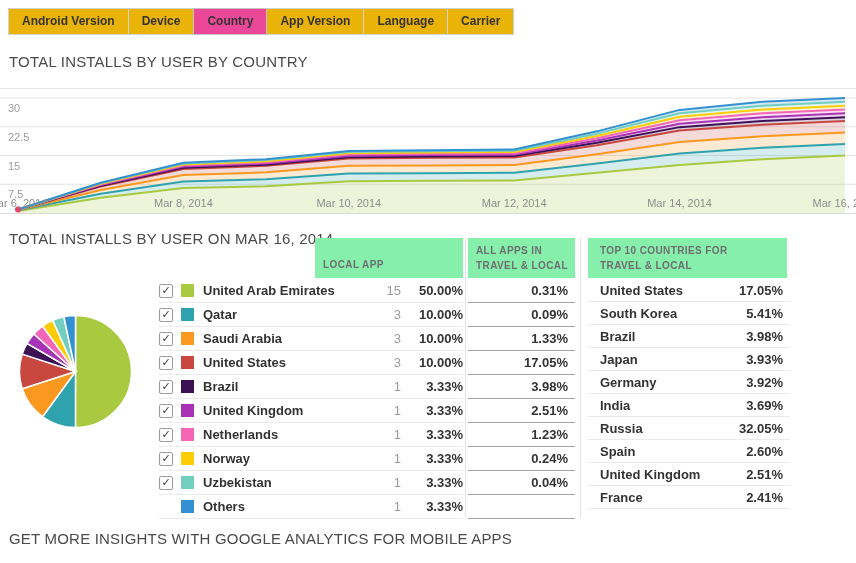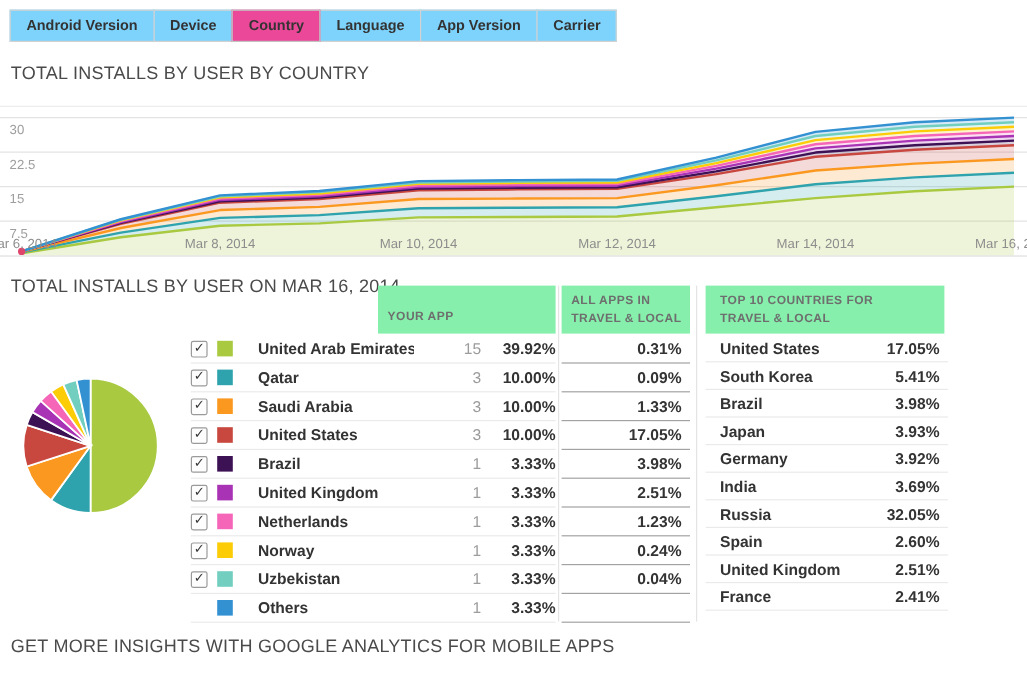--- a/index.html
+++ b/index.html
@@ -1,21 +1,21 @@
 <!DOCTYPE html>
 <html><head>
 <meta charset="utf-8">
 <style>
   html,body{margin:0;padding:0;background:#fff;}
   .page{position:relative;width:856px;height:563px;background:#fff;overflow:hidden;
         font-family:"Liberation Sans","DejaVu Sans",sans-serif;}
 
   
   .tabs{position:absolute;left:8px;top:8px;display:flex;}
-  .tab{padding:6px 13px;font-size:12px;font-weight:bold;color:#333;background:#7dd3fc;
+  .tab{padding:6px 13px;font-size:12px;font-weight:bold;color:#333;background:#eab308;
        border:1px solid #d2d2d2;margin-left:-1px;line-height:13px;cursor:pointer;white-space:nowrap;}
   .tab:first-child{margin-left:0;}
   .tab.active{background:#ec4899;border-color:#c2c2c2;position:relative;z-index:1;}
 
   
   .sec-title{position:absolute;left:9px;font-size:15px;color:#4a4a4a;letter-spacing:.2px;white-space:nowrap;}
   #title-country{top:53px;}
   #title-day{top:230px;}
   #title-footer{top:530px;}
 
@@ -33,21 +33,21 @@
   .vsep{position:absolute;top:238px;height:280px;width:1px;background:#e4e4e4;}
 
   
   #rows-left{position:absolute;left:159px;top:279px;width:304px;}
   .trow{height:23px;display:flex;align-items:center;border-bottom:1px solid #eaeaea;font-size:13px;}
   .cb{width:12px;height:12px;border:1px solid #9a9a9a;border-radius:2px;background:#fdfdfd;
       display:flex;align-items:center;justify-content:center;font-size:11px;line-height:11px;
       color:#3a3a3a;margin-right:8px;cursor:pointer;flex:none;}
   .cb.none{visibility:hidden;cursor:default;}
   .swatch{width:13px;height:13px;margin-right:9px;flex:none;}
-  .cname{font-weight:bold;color:#333;flex:1;white-space:nowrap;overflow:hidden;margin-left:12px;}
+  .cname{font-weight:bold;color:#333;flex:1;white-space:nowrap;overflow:hidden;}
   .cnt{width:56px;text-align:right;color:#9c9c9c;flex:none;}
   .ypct{width:62px;text-align:right;font-weight:bold;color:#333;flex:none;}
 
   
   #rows-allapps{position:absolute;left:468px;top:279px;width:107px;}
   .acell{height:23px;display:flex;align-items:center;justify-content:flex-end;
          border-bottom:1px solid #a3a3a3;font-size:13px;font-weight:bold;color:#333;padding-right:7px;}
 
   
   #rows-top10{position:absolute;left:588px;top:279px;width:202px;}
@@ -57,22 +57,22 @@
 </style>
 </head>
 <body>
 
 <div class="page">
 
   <div class="tabs">
     <div class="tab">Android Version</div>
     <div class="tab">Device</div>
     <div class="tab active">Country</div>
+    <div class="tab">App Version</div>
     <div class="tab">Language</div>
-    <div class="tab">App Version</div>
     <div class="tab">Carrier</div>
   </div>
 
   <div class="sec-title" id="title-country">TOTAL INSTALLS BY USER BY COUNTRY</div>
 
   <svg id="area-chart" width="856" height="126">
       <line x1="0" y1="0.5" x2="856" y2="0.5" stroke="#e8e8e8" stroke-width="1"></line>
       <line x1="0" y1="96.25" x2="856" y2="96.25" stroke="#e3e3e3" stroke-width="1"></line>
       <text x="8" y="110.25" fill="#9e9e9e" font-size="11">7.5</text>
       <line x1="0" y1="67.5" x2="856" y2="67.5" stroke="#e3e3e3" stroke-width="1"></line>
@@ -120,41 +120,41 @@
       <path d="M58.5,58.5 L5.2256304274382614,75.75808641321825 A56,56 0 0 1 5.258262323396167,41.14150440920342 Z" fill="#c8473f" stroke="#fff" stroke-width="1.5"></path>
       <path d="M58.5,58.5 L5.258262323396167,41.14150440920342 A56,56 0 0 1 10.026056328344772,30.459372601220274 Z" fill="#3d1255" stroke="#fff" stroke-width="1.5"></path>
       <path d="M58.5,58.5 L10.026056328344772,30.459372601220274 A56,56 0 0 1 16.909017660982265,21.000797500806563 Z" fill="#a933b5" stroke="#fff" stroke-width="1.5"></path>
       <path d="M58.5,58.5 L16.909017660982265,21.000797500806563 A56,56 0 0 1 25.606807338634674,13.178505358469224 Z" fill="#f566b8" stroke="#fff" stroke-width="1.5"></path>
       <path d="M58.5,58.5 L25.606807338634674,13.178505358469224 A56,56 0 0 1 35.739896089372024,7.333822988448539 Z" fill="#fccc06" stroke="#fff" stroke-width="1.5"></path>
       <path d="M58.5,58.5 L35.739896089372024,7.333822988448539 A56,56 0 0 1 46.86612516499515,3.7217839253281184 Z" fill="#72cfc0" stroke="#fff" stroke-width="1.5"></path>
       <path d="M58.5,58.5 L46.86612516499515,3.7217839253281184 A56,56 0 0 1 58.49999999999999,2.5 Z" fill="#3391d2" stroke="#fff" stroke-width="1.5"></path>
     </svg>
 
   <div class="colhdr" id="hdr-yourapp">
-    <span>YOUR APP</span>
+    <span>LOCAL APP</span>
   </div>
   <div class="colhdr" id="hdr-allapps">
     <div>ALL APPS IN</div>
     <div>TRAVEL &amp; LOCAL</div>
   </div>
   <div class="colhdr" id="hdr-top10">
     <div>TOP 10 COUNTRIES FOR</div>
     <div>TRAVEL &amp; LOCAL</div>
   </div>
 
   <div class="vsep" style="left:465px"></div>
   <div class="vsep" style="left:580px"></div>
 
   <div id="rows-left">
     <div class="trow">
       <span class="cb checked">✓</span>
       <span class="swatch" style="background: rgb(168, 201, 64);"></span>
       <span class="cname">United Arab Emirates</span>
       <span class="cnt">15</span>
-      <span class="ypct">39.92%</span>
+      <span class="ypct">50.00%</span>
     </div>
     <div class="trow">
       <span class="cb checked">✓</span>
       <span class="swatch" style="background: rgb(47, 163, 173);"></span>
       <span class="cname">Qatar</span>
       <span class="cnt">3</span>
       <span class="ypct">10.00%</span>
     </div>
     <div class="trow">
       <span class="cb checked">✓</span>

